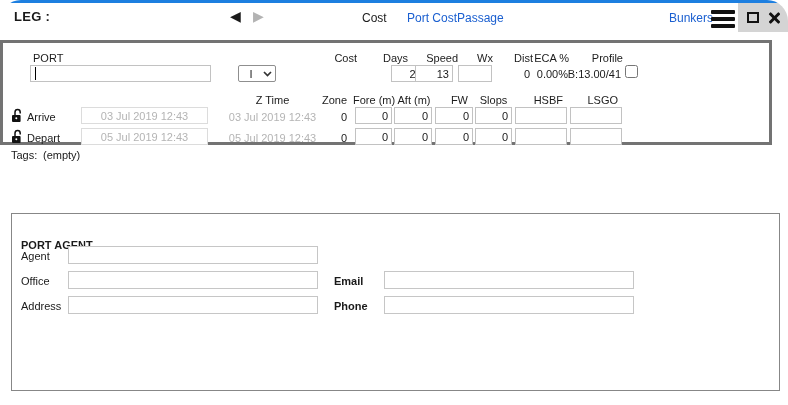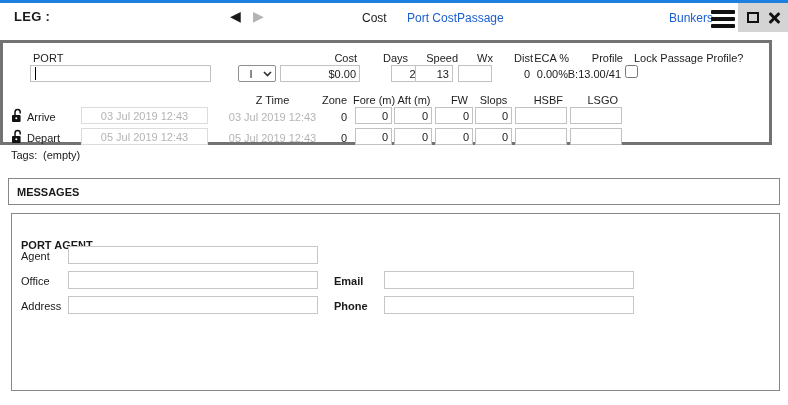--- a/index.html
+++ b/index.html
@@ -1,18 +1,18 @@
 <!DOCTYPE html>
 <html><head>
 <meta charset="utf-8">
 <style>
   * { box-sizing: border-box; margin: 0; padding: 0; }
   html,body { background:#fff; }
   body { font-family:"Liberation Sans", sans-serif; font-size:11px; color:#1a1a1a; }
-  .screen { position:relative; width:788px; height:405px; background:#fff; overflow:hidden; }
+  .screen { position:relative; width:788px; height:405px; background:#fff; overflow:hidden;border-radius:21px; }
 
   
   .topline { position:absolute; left:0; top:0; width:788px; height:3px; background:#1d7fe0; }
 
   
   .titlebar { position:absolute; left:0; top:3px; width:788px; height:33px; background:#fff; }
   .page-title { position:absolute; left:14px; top:6px; font-size:13px; font-weight:bold; letter-spacing:.3px; }
   .nav-arrow { position:absolute; top:6px; font-size:14px; line-height:14px; cursor:pointer; }
   .nav-back { left:230px; color:#1a1a1a; }
   .nav-fwd  { left:253px; color:#b3b3b3; }
@@ -101,31 +101,29 @@
   <div class="panel panel-main">
 
     <span class="hdr" style="left:30px">PORT</span>
     <span class="hdr ra" style="left:277px;width:80px">Cost</span>
     <span class="hdr ra" style="left:364px;width:44px">Days</span>
     <span class="hdr ra blue" style="left:412px;width:46px">Speed</span>
     <span class="hdr ra" style="left:455px;width:38px">Wx</span>
     <span class="hdr ra" style="left:505px;width:28px">Dist</span>
     <span class="hdr ra" style="left:531px;width:38px">ECA %</span>
     <span class="hdr ra" style="left:559px;width:64px">Profile</span>
-    <span class="hdr" style="left:631px">Lock Passage Profile?</span>
 
     <input class="fld abs port-input" value="" style="">
     <span class="caret"></span>
     <div class="leg-select">
       <span class="val">I</span>
       <svg width="9" height="6" viewBox="0 0 9 6">
           <polyline points="1,1 4.5,4.5 8,1" fill="none" stroke="#333" stroke-width="1.7"></polyline>
         </svg>
     </div>
-    <input class="fld num abs" style="left: 277px; top: 22px; width: 80px;" value="$0.00">
     <input class="fld num abs" style="left: 364px; top: 22px; width: 44px; margin-left: 24px;" value="2.00">
     <input class="fld num abs" style="left: 412px; top: 22px; width: 38px;" value="13">
     <input class="fld num abs" style="left: 455px; top: 22px; width: 34px;" value="">
     <span class="roval ra" style="left:500px;top:25px;width:30px">0</span>
     <span class="roval ra" style="left:530px;top:25px;width:38px">0.00%</span>
     <span class="roval ra" style="left:559px;top:25px;width:62px">B:13.00/41</span>
     <input type="checkbox" class="chk" style="">
 
     <span class="hdr2 ctr" style="left:222px;width:95px">Z Time</span>
     <span class="hdr2 ra" style="left:318px;width:29px">Zone</span>
@@ -165,23 +163,20 @@
     <input class="fld num abs" style="left: 391px; top: 85px; width: 38px;" value="0">
     <input class="fld num abs" style="left: 432px; top: 85px; width: 38px;" value="0">
     <input class="fld num abs" style="left: 472px; top: 85px; width: 37px;" value="0">
     <input class="fld num abs" style="left: 512px; top: 85px; width: 52px;" value="">
     <input class="fld num abs" style="left: 567px; top: 85px; width: 52px;" value="">
 
     <span class="roval blue" style="left:8px;top:106px">Tags:</span>
     <span class="roval" style="left:40px;top:106px">(empty)</span>
   </div>
 
-  <div class="panel panel-msg">
-    <span class="panel-title msg-title">MESSAGES</span>
-  </div>
 
   <div class="panel panel-agent">
     <span class="panel-title agent-title">PORT AGENT</span>
 
     <span class="ag-label" style="top:36px">Agent</span>
     <input class="agfld" style="left: 56px; top: 32px; width: 250px;" value="">
 
     <span class="ag-label" style="top:61px">Office</span>
     <input class="agfld" style="left: 56px; top: 57px; width: 250px;" value="">
     <span class="ag-label2" style="top:61px">Email</span>

